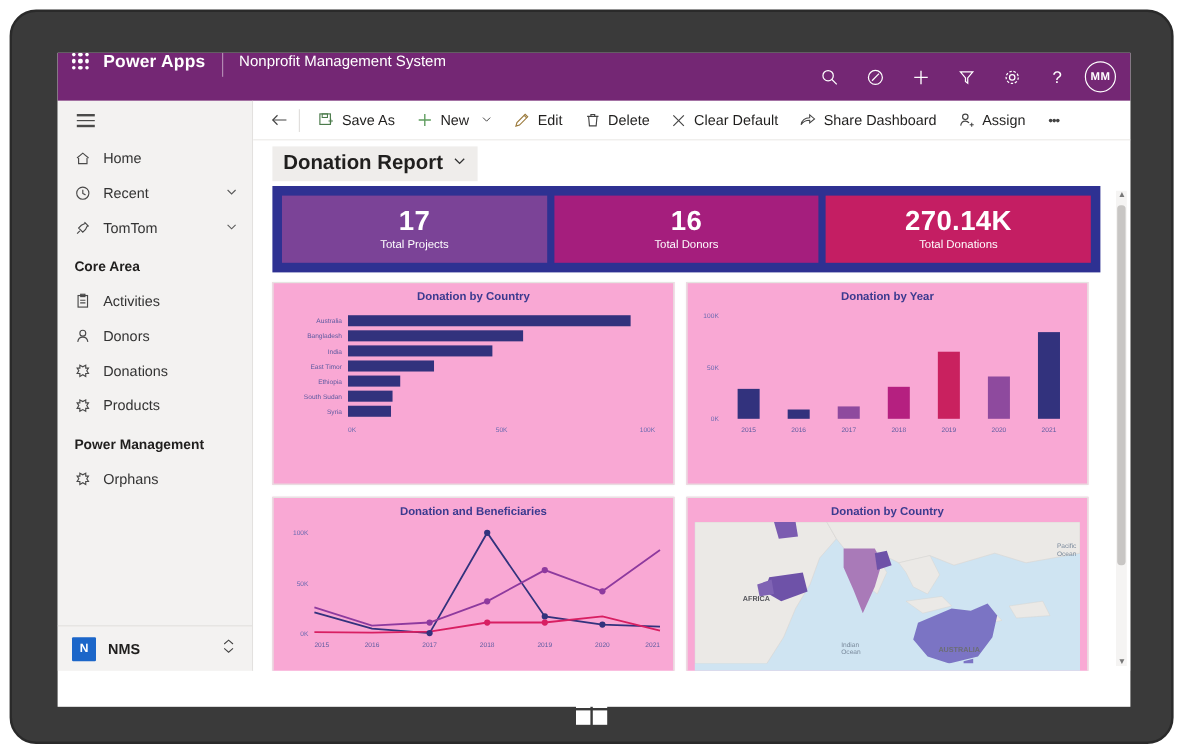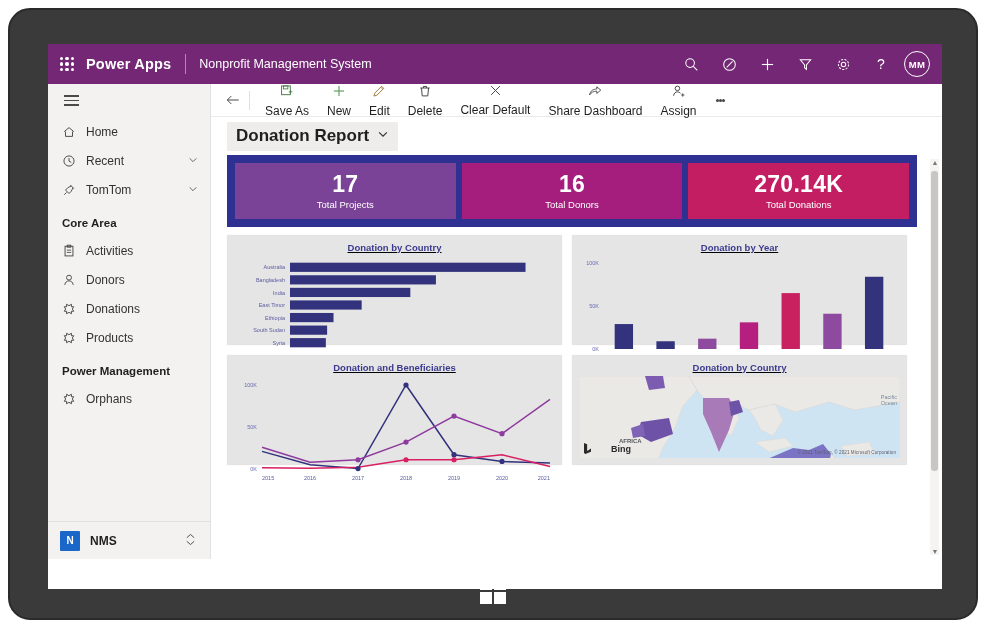--- a/index.html
+++ b/index.html
@@ -32,21 +32,21 @@
     transform: translateX(-50%);
     width: 26px; height: 26px;
     display: grid; grid-template-columns: 1fr 1fr; grid-template-rows: 1fr 1fr;
     gap: 2.5px;
   }
   #win-logo i { background: #ffffff; display: block; }
 
   
   .appbar {
     height: 40px; background: #742774;
-    display: flex; align-items: center;
+    display: flex; 
     color: #ffffff;
     position: relative;
   }
   .waffle { width: 38px; display: flex; justify-content: center; }
   .waffle .grid9 {
     width: 14px; height: 14px;
     display: grid; grid-template-columns: repeat(3,1fr); grid-template-rows: repeat(3,1fr);
     gap: 2px;
   }
   .waffle .grid9 i { background: #fff; border-radius: 50%; }
@@ -122,21 +122,21 @@
   .cmdbar {
     height: 33px; display: flex; align-items: center;
     border-bottom: 1px solid #edebe9;
     font-size: 12px; color: #201f1e;
     padding-left: 8px;
   }
   .cmd-back { width: 28px; display: flex; justify-content: center; color: #444; }
   .cmd-div { width: 1px; height: 19px; background: #e1dfdd; margin: 0 6px 0 2px; }
   .cmd {
     display: flex; align-items: center; gap: 6px;
-    padding: 0 9px; height: 33px; cursor: default; flex-direction: column;
+    padding: 0 9px; height: 33px; cursor: default;
   }
   .cmd .cicon { display: flex; align-items: center; }
   .cmd .caret { margin-left: 4px; color: #444; }
   .kebab { padding: 0 10px; display: flex; align-items: center; }
   .kebab i { display: block; width: 3px; height: 3px; border-radius: 50%; background: #444; margin: 1.5px 0; }
 
   .titlerow { height: 38px; display: flex; align-items: center; padding-left: 16px; }
   .title-chip {
     background: #efedeb; padding: 4px 9px 5px 9px;
     font-size: 17px; font-weight: bold; color: #201f1e;
@@ -168,25 +168,24 @@
   .kpi {
     flex: 1; display: flex; flex-direction: column;
     align-items: center; justify-content: center; color: #ffffff;
   }
   .kpi .kval { font-size: 23px; font-weight: 600; line-height: 1.05; letter-spacing: .3px; }
   .kpi .klabel { font-size: 9.5px; margin-top: 3px; }
 
   
   .tiles { display: flex; flex-wrap: wrap; gap: 10px; margin-top: 8px; }
   .tile {
-    width: 335px; height: 110px;
-    background: #e5e5e5; border: 1px solid #e6e4e2;
+    width: 335px; height: 169px;
+    background: #f9a8d4; border: 1px solid #e6e4e2;
     position: relative;
     box-shadow: 0 0 2px rgba(0,0,0,.05);
-    text-decoration: underline;
   }
   .tile-title {
     text-align: center; font-size: 9.5px; color: #3b3a8f;
     padding-top: 6px; font-weight: 600;
   }
   .axis-lbl { font-size: 5.5px; fill: #5b5aa0; }
   .tick-lbl { font-size: 5.5px; fill: #6b6ab0; }
 
   
   .map-body {

